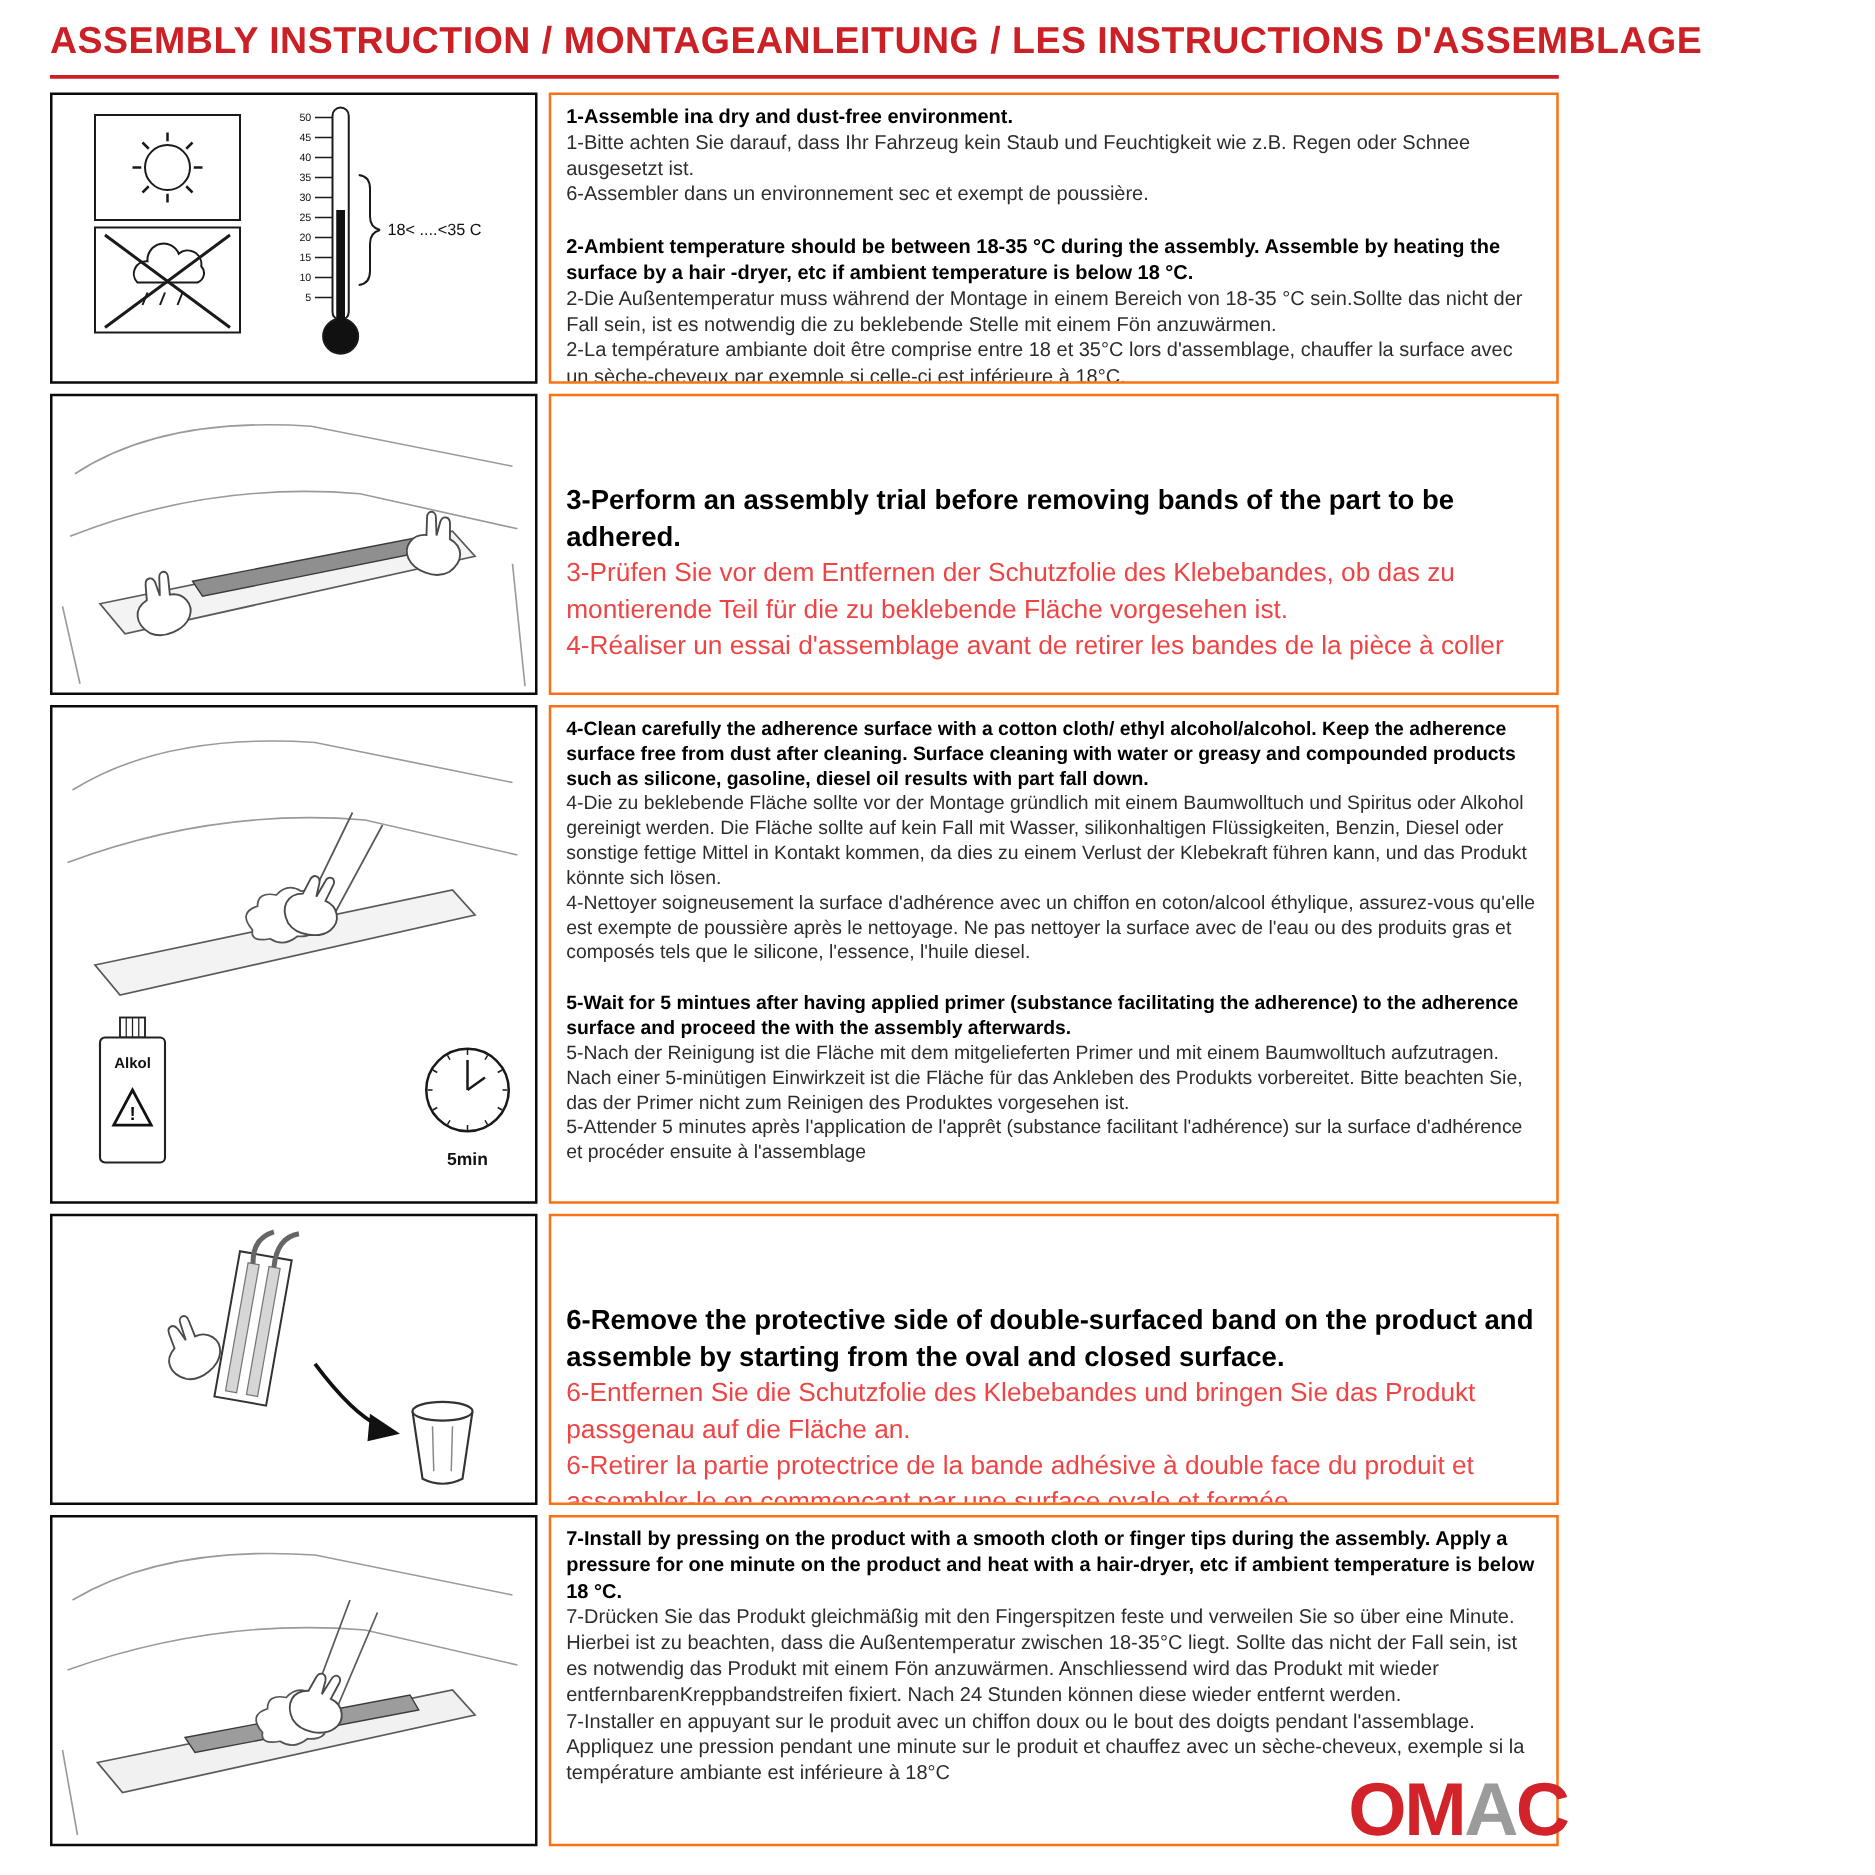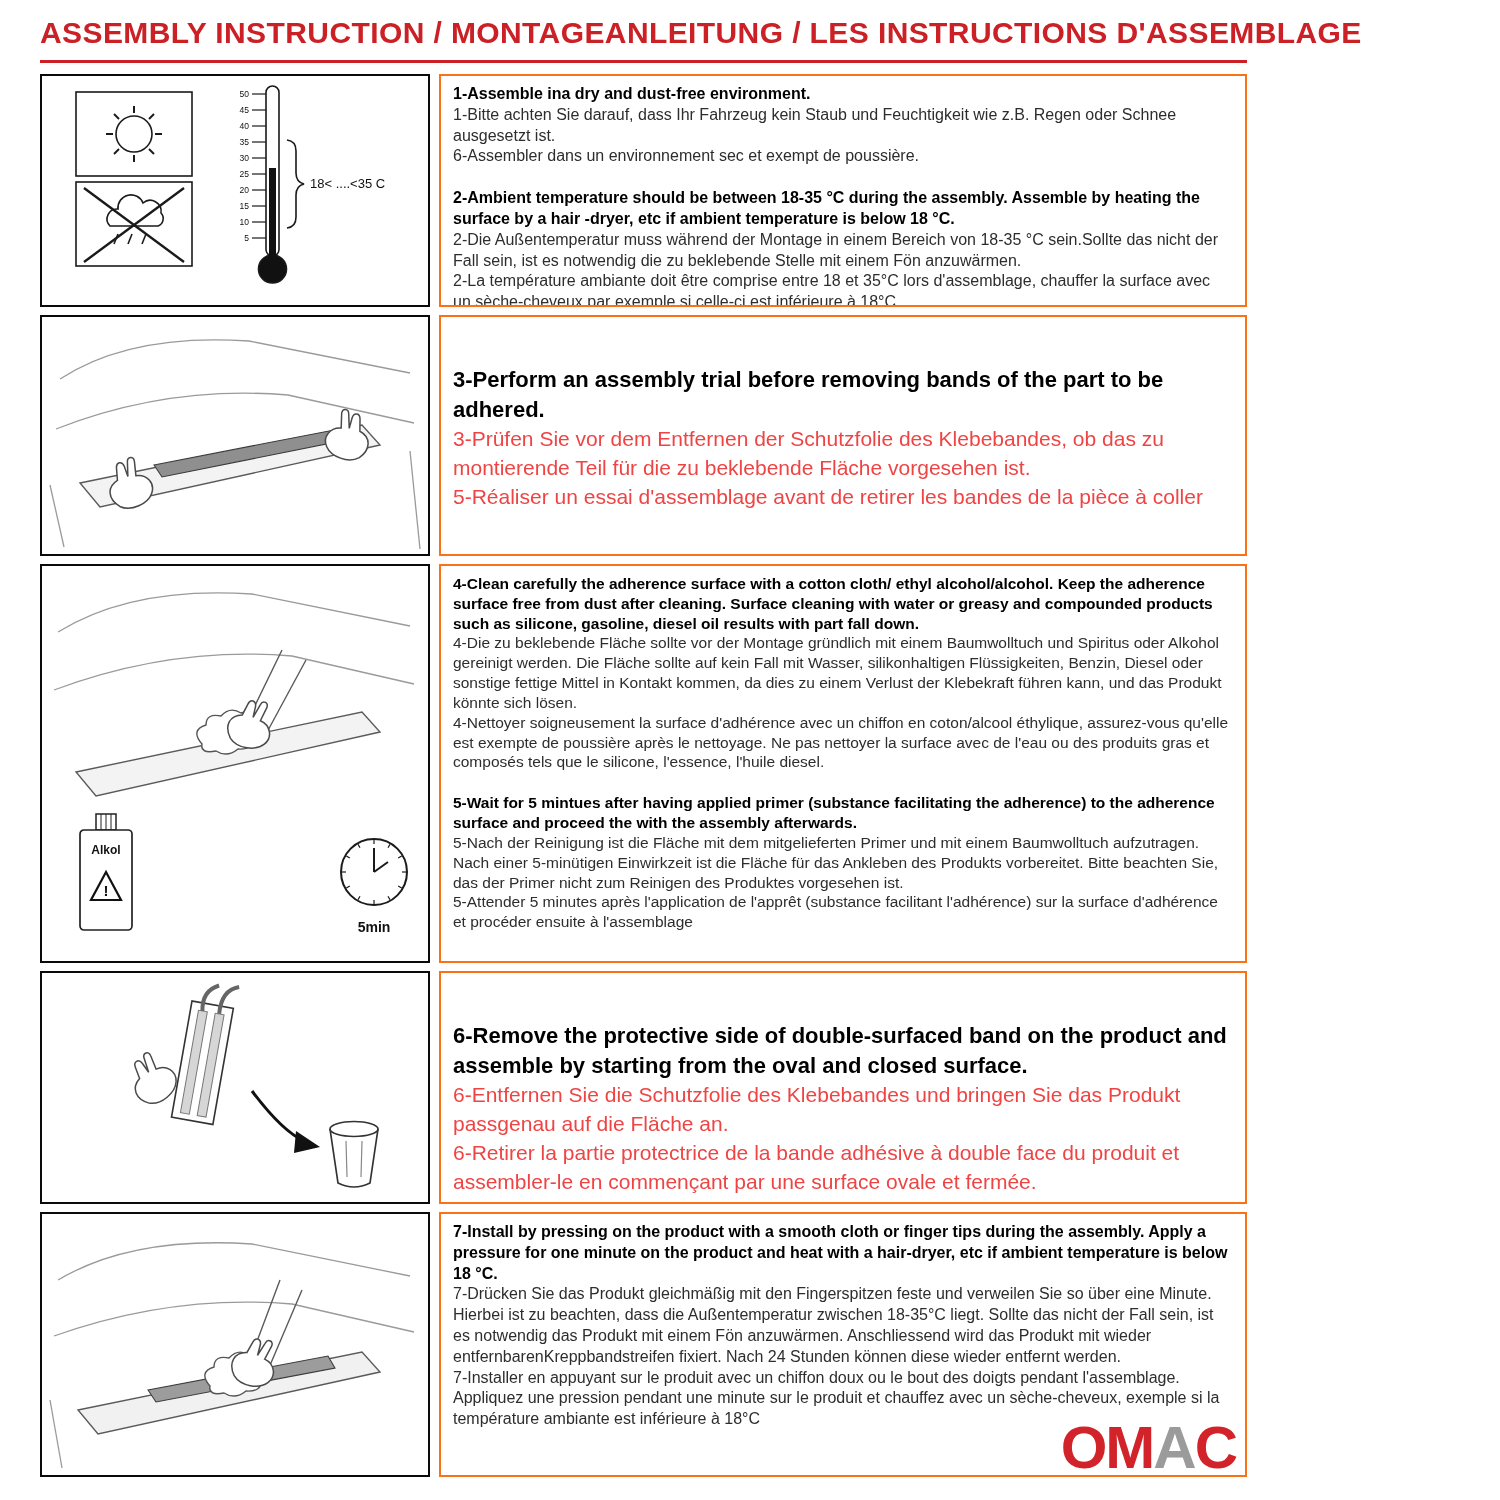--- a/index.html
+++ b/index.html
@@ -7,26 +7,26 @@
   .page{position:relative;width:1264px;height:1500px;padding:12px 17px 0 40px;box-sizing:border-box}
   .title{color:#cb2026;font-size:30px;font-weight:bold;letter-spacing:.4px;white-space:nowrap;margin:4px 0 0 0}
   .rule{height:3px;background:#cb2026;margin:10px 0 11px 0}
   .row{display:flex;align-items:stretch;gap:9px;margin-bottom:8px}
   .imgbox{flex:0 0 386px;border:2px solid #0a0a0a;background:#fff;position:relative;overflow:hidden}
   .txtbox{flex:1;border:2px solid #f97316;background:#fff;padding:8px 14px 6px 12px;overflow:hidden;box-sizing:border-box}
   .r1{height:233px}.r2{height:241px}.r3{height:399px}.r4{height:233px}.r5{height:265px}
   .t{margin:0;font-size:16px;line-height:1.3;color:#2d2d2d}
   .b{font-weight:bold;color:#000}
   .gap{margin-top:21px}
-  .big{padding-top:48px}
+  .big{padding-top:68px}
   .big .t{font-size:21px;line-height:1.37;color:#ef4444}
   .big .b{font-size:22px;color:#000}
   .pad4{}
   .tight .t{font-size:15.5px;line-height:1.28}
-  .logo{position:absolute;right:28px;bottom:22px;font-size:60px;font-weight:bold;letter-spacing:-2px;line-height:1}
+  .logo{position:absolute;right:10px;bottom:22px;font-size:60px;font-weight:bold;letter-spacing:-2px;line-height:1}
   .logo .red{color:#d2232a}
   .logo .gray{color:#9b9b9b}
   svg{display:block;width:100%;height:100%}
   .svgt{font-family:"Liberation Sans",sans-serif}
 </style>
 </head>
 <body>
 
 <div class="page">
 
@@ -121,21 +121,21 @@
           <path d="M -16 14 C -26 4 -24 -8 -12 -12 L -10 -24 C -9 -30 -3 -30 -2 -24 L -1 -13 L 2 -27 C 3 -33 10 -32 9 -26 L 7 -12 C 18 -11 24 0 18 9 C 12 18 -6 22 -16 14 Z"></path>
         </g>
         <g transform="translate(302,124) rotate(10) scale(-1,1)" fill="#fff" stroke="#4a4a4a" stroke-width="1.5">
           <path d="M -16 14 C -26 4 -24 -8 -12 -12 L -10 -24 C -9 -30 -3 -30 -2 -24 L -1 -13 L 2 -27 C 3 -33 10 -32 9 -26 L 7 -12 C 18 -11 24 0 18 9 C 12 18 -6 22 -16 14 Z"></path>
         </g>
       </svg>
     </div>
     <div class="txtbox big">
       <p class="t b">3-Perform an assembly trial before removing bands of the part to be adhered.</p>
       <p class="t">3-Prüfen Sie vor dem Entfernen der Schutzfolie des Klebebandes, ob das zu montierende Teil für die zu beklebende Fläche vorgesehen ist.</p>
-      <p class="t">5-Réaliser un essai d'assemblage avant de retirer les bandes de la pièce à coller</p>
+      <p class="t">4-Réaliser un essai d'assemblage avant de retirer les bandes de la pièce à coller</p>
     </div>
   </div>
 
   <div class="row r3">
     <div class="imgbox">
       <svg viewBox="0 0 382 395" preserveAspectRatio="xMidYMid meet">
         <g fill="none" stroke="#9a9a9a" stroke-width="1.3">
           <path d="M 14 66 Q 88 20 208 28 L 366 60"></path>
           <path d="M 10 124 Q 128 80 248 90 L 370 118"></path>
         </g>

